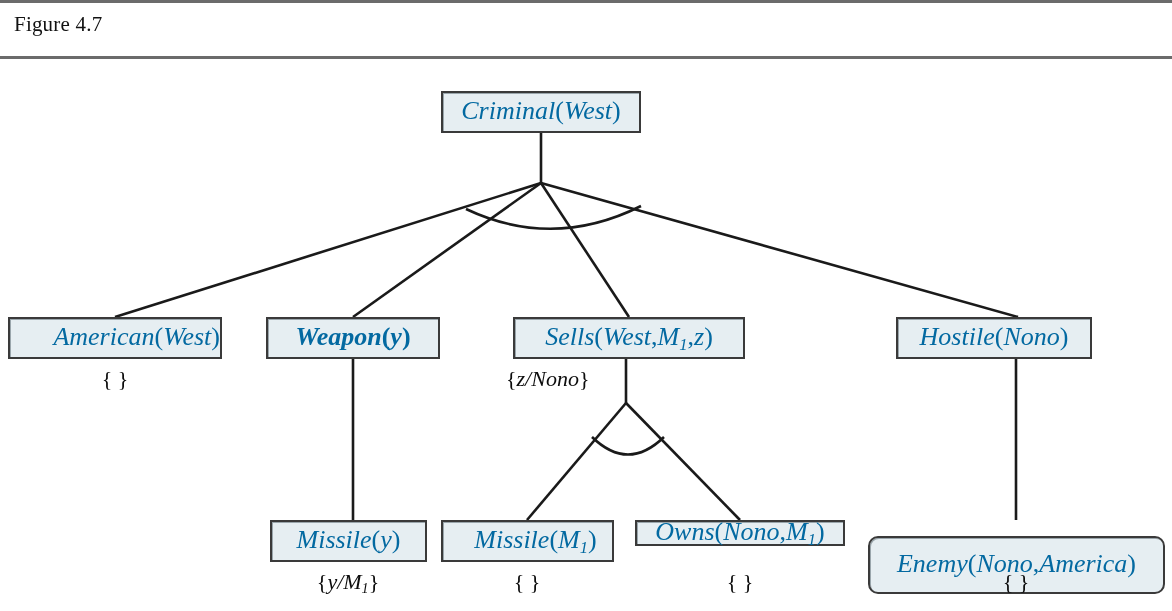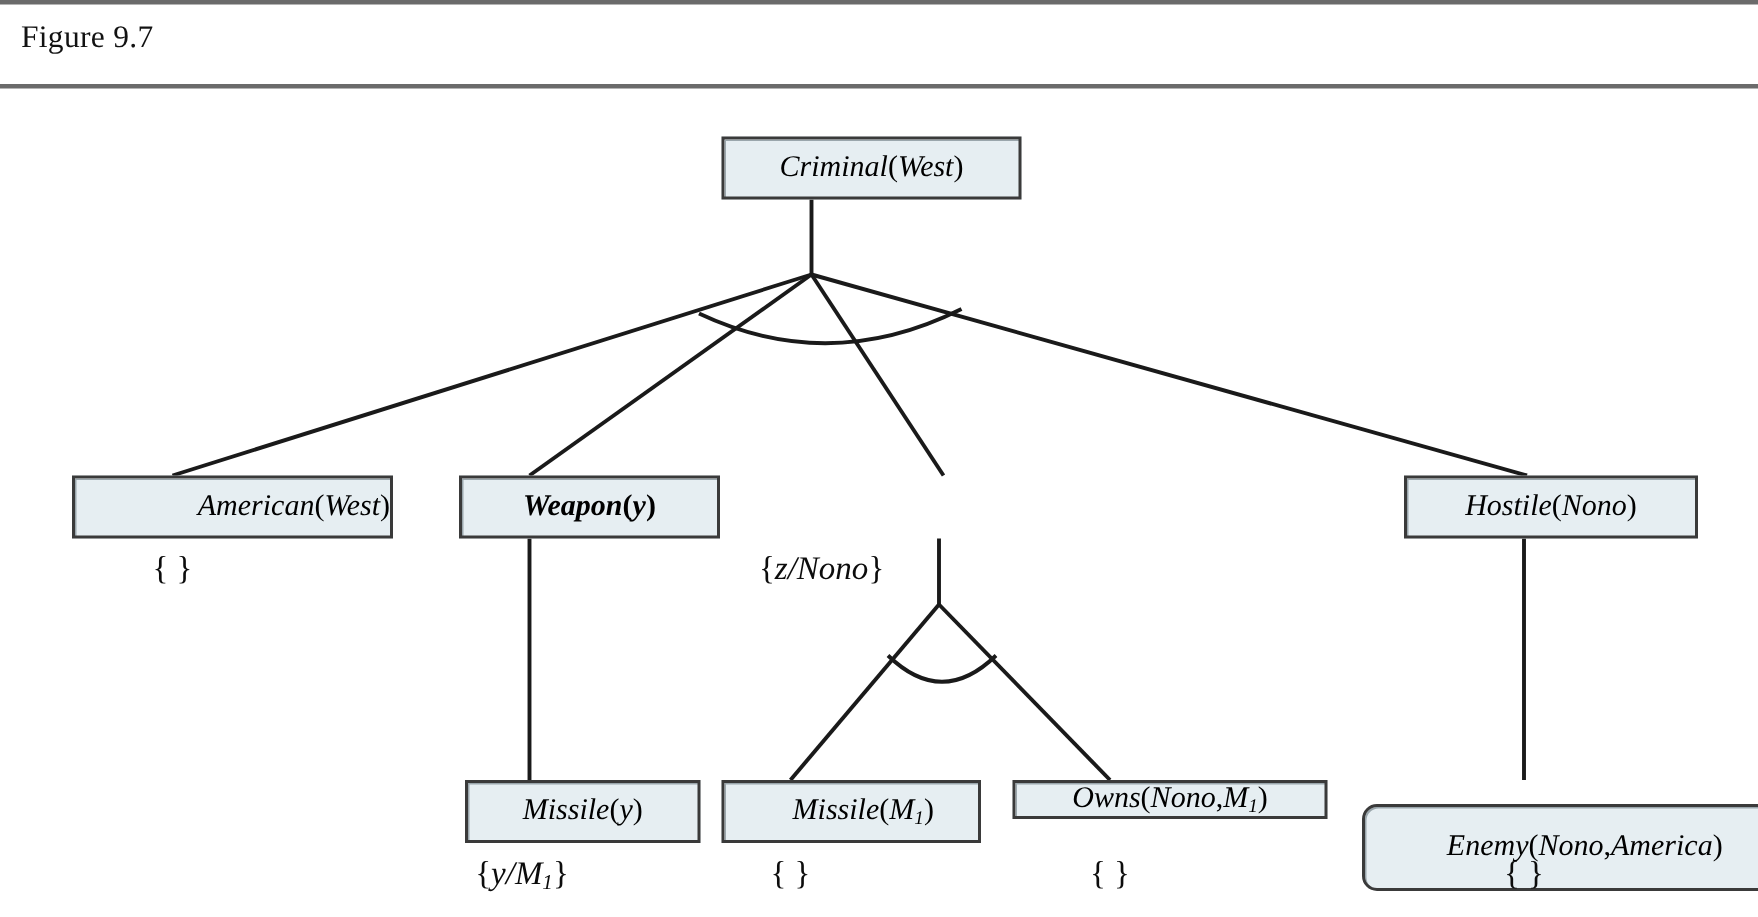--- a/index.html
+++ b/index.html
@@ -63,26 +63,25 @@
   .node {
     position: absolute;
     box-sizing: border-box;
     background: #e6eef2;
     border: 2px solid #3a3a3a;
     box-shadow: 1px 1px 0 #9aa6ac inset;
     display: flex;
     align-items: center;
     justify-content: center;
     font-style: italic;
-    font-size: 20px;
+    font-size: 26px;
     line-height: 1;
-    color: #000000;
+    color: #0369a1;
     white-space: nowrap;
     font-family: "Liberation Serif", "DejaVu Serif", serif;
-    margin-left: 40px;
   }
   .node .lit { display: inline-block; transform: translateY(-1px); }
   .node sub {
     font-size: 0.64em;
     font-style: italic;
     vertical-align: -0.28em;
     line-height: 0;
   }
   
   .punct { font-style: normal; }
@@ -103,21 +102,21 @@
     line-height: 0;
   }
   .braces { font-style: normal; }
 </style>
 </head>
 <body>
 
 <div id="page">
 
   <div class="rule top"></div>
-  <div id="figure-caption">Figure 9.7</div>
+  <div id="figure-caption">Figure 4.7</div>
   <div class="rule bottom"></div>
 
   <div id="tree-canvas">
 
     <svg id="edge-layer" viewBox="0 0 1172 611" width="1172" height="611">
       <g fill="none" stroke="#1a1a1a" stroke-width="2.6" stroke-linecap="butt">
 
         <line x1="541" y1="133" x2="541" y2="184"></line>
 
         <line x1="541" y1="183" x2="115" y2="317"></line>
@@ -147,20 +146,23 @@
       <span class="lit">American<span class="punct">(</span>West<span class="punct">)</span></span>
     </div>
     <div class="subst center" style="left:55px; top:366px; width:120px;">
       <span class="braces">{ }</span>
     </div>
 
     <div class="node" style="left:266px; top:317px; width:174px; height:42px;font-weight:bold;">
       <span class="lit">Weapon<span class="punct">(</span>y<span class="punct">)</span></span>
     </div>
 
+    <div class="node" style="left:513px; top:317px; width:232px; height:42px;">
+      <span class="lit">Sells<span class="punct">(</span>West<span class="punct">,</span>M<sub>1</sub><span class="punct">,</span>z<span class="punct">)</span></span>
+    </div>
     <div class="subst" style="left:506px; top:366px;">
       <span class="braces">{<span style="font-style:italic;">z/Nono</span>}</span>
     </div>
 
     <div class="node" style="left:896px; top:317px; width:196px; height:42px;">
       <span class="lit">Hostile<span class="punct">(</span>Nono<span class="punct">)</span></span>
     </div>
 
     <div class="node" style="left:270px; top:520px; width:157px; height:42px;">
       <span class="lit">Missile<span class="punct">(</span>y<span class="punct">)</span></span>

